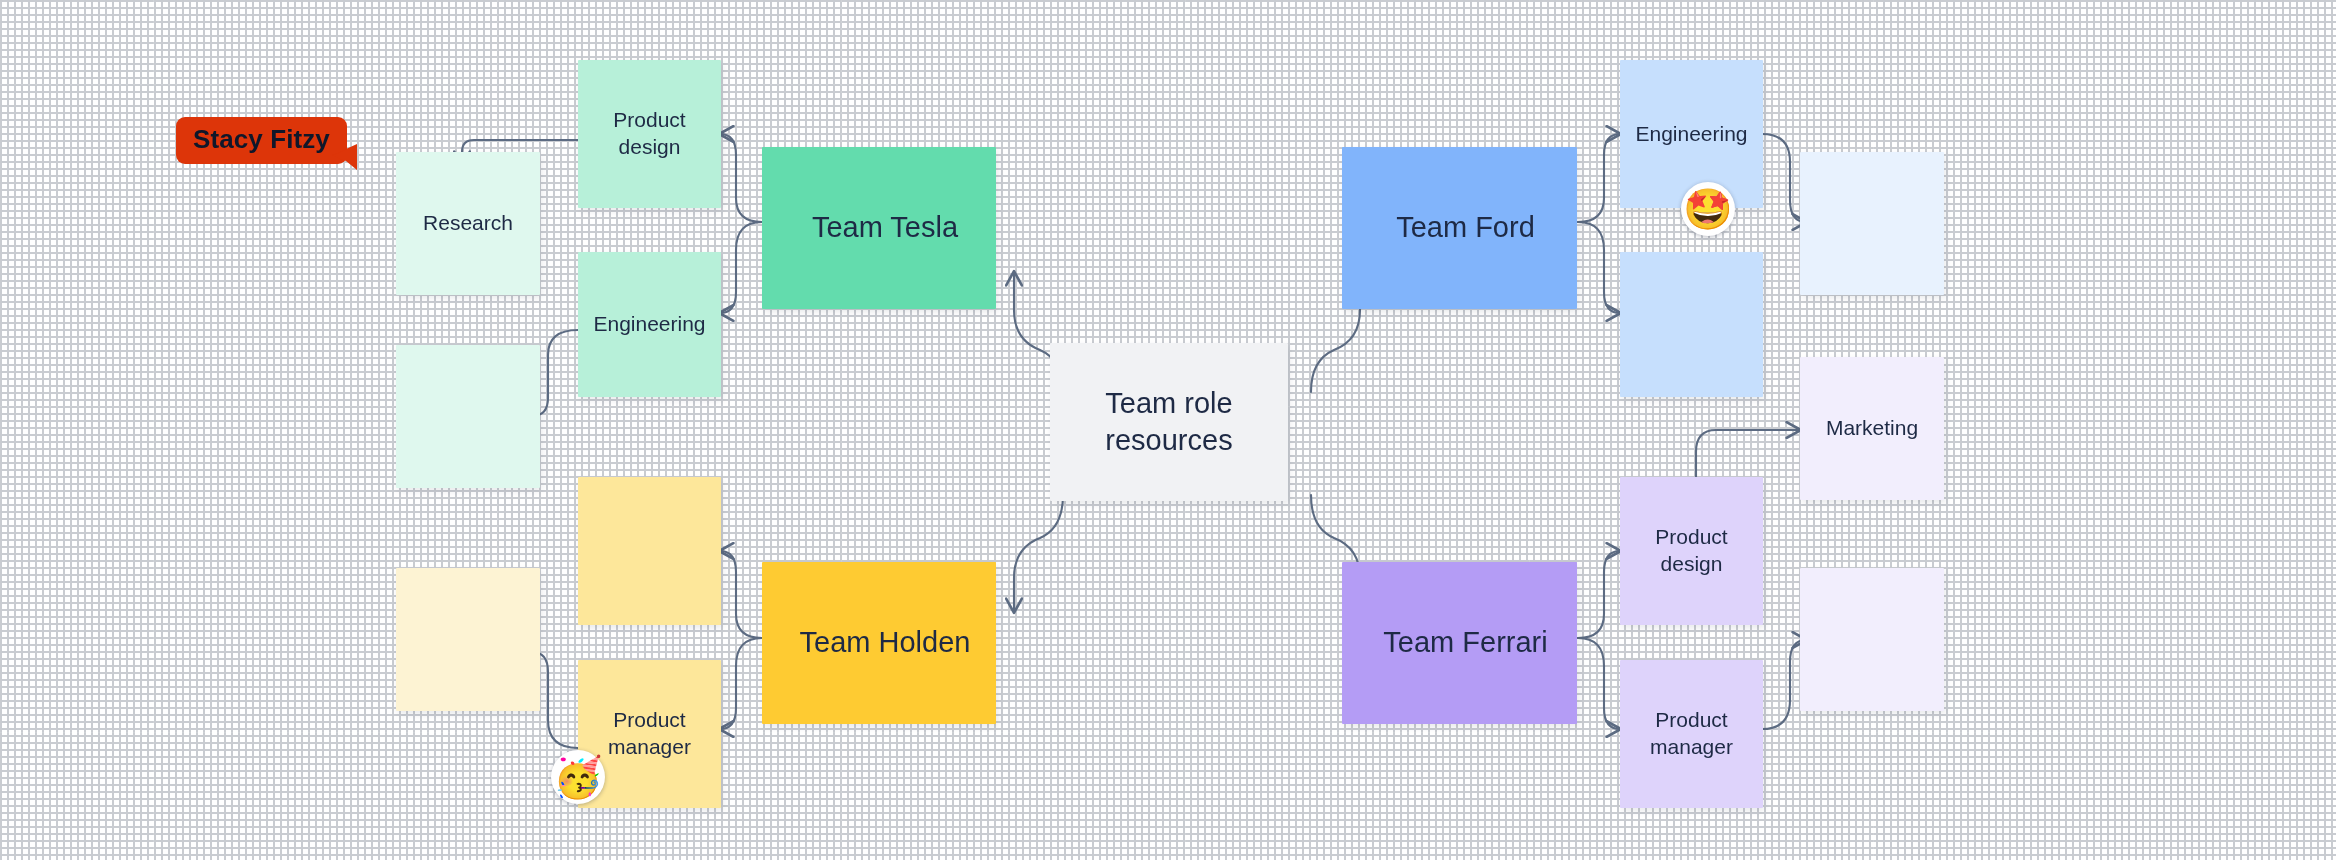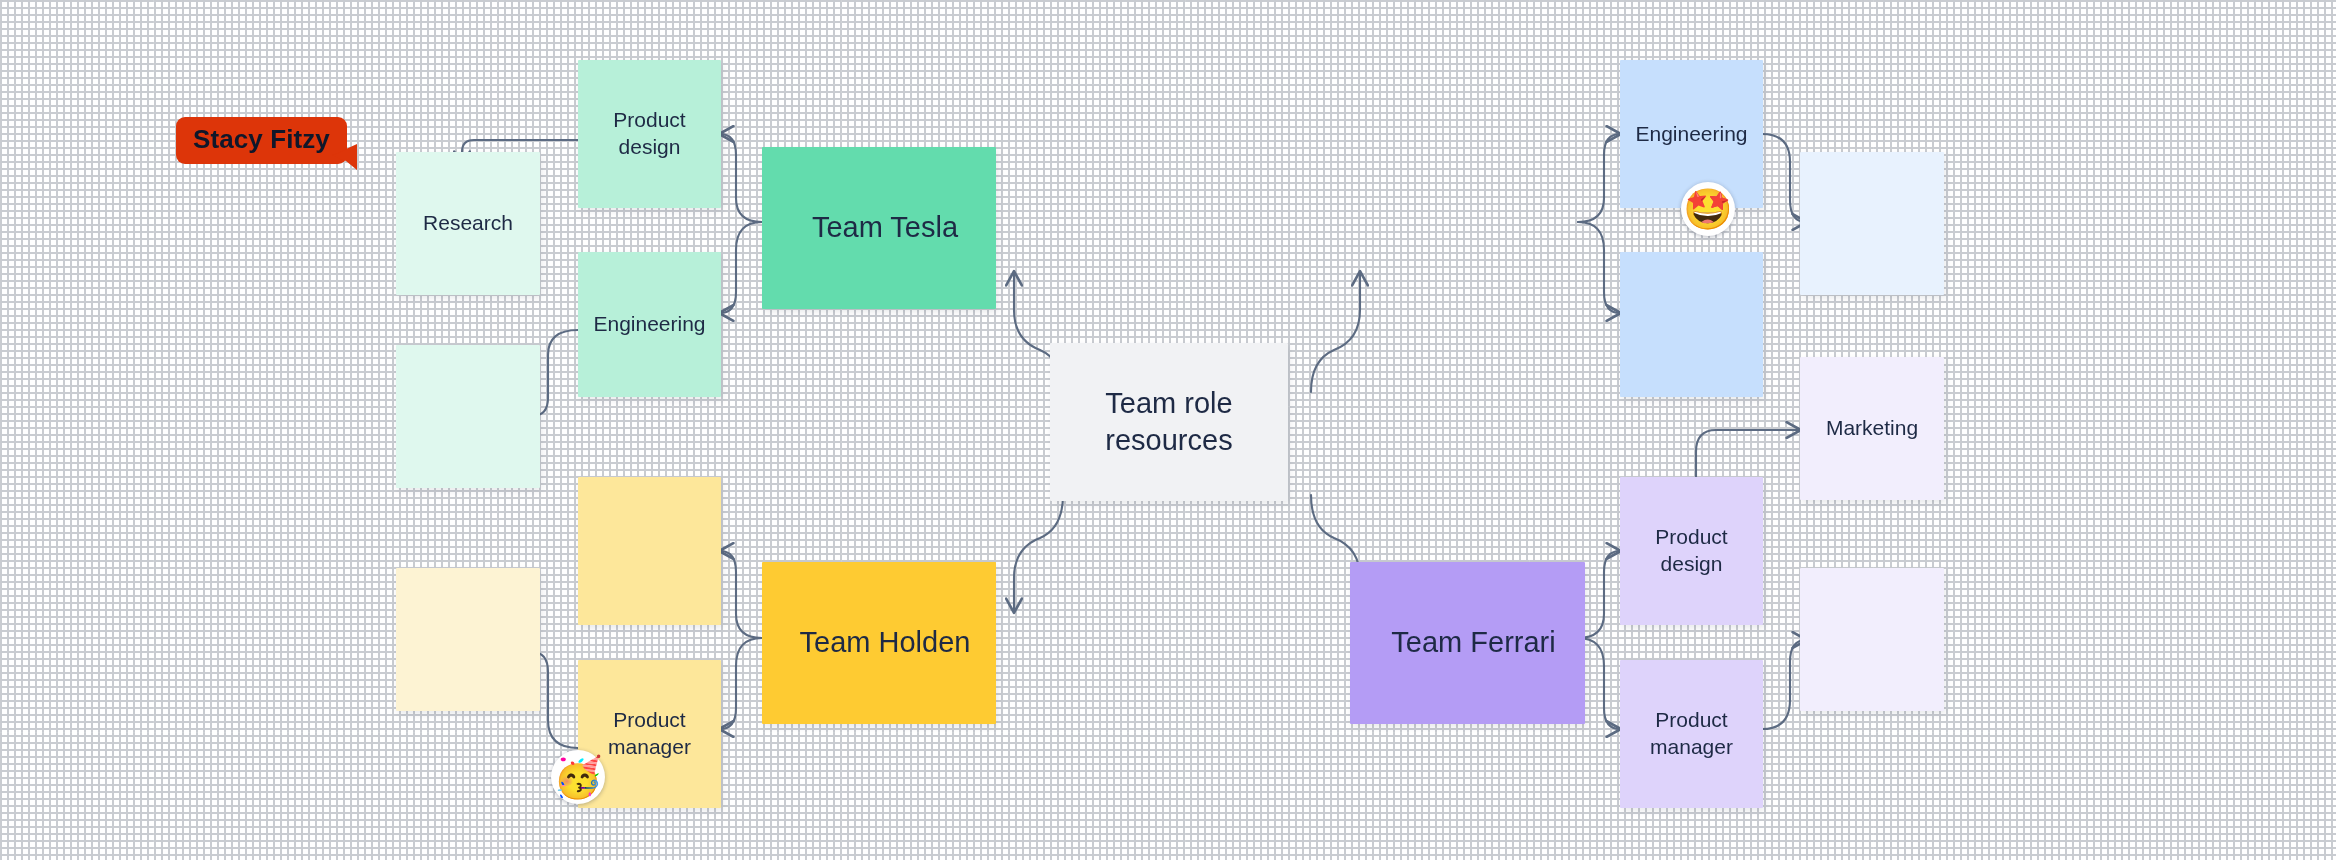--- a/index.html
+++ b/index.html
@@ -170,31 +170,32 @@
 
   <div class="node sticky" style="left:578px; top:477px; width:143px; height:148px; background:#fde79a;"></div>
 
   <div class="node sticky" style="left:578px; top:660px; width:143px; height:148px; background:#fde79a;">Product manager</div>
   <div class="emoji-badge" style="left:551px; top:750px;">🥳</div>
 
   <div class="node hub" style="left:1050px; top:343px; width:238px; height:158px; background:#f1f2f4;">Team role resources</div>
 
   <div class="node team" style="left:762px; top:562px; width:234px; height:162px; background:#fecb32;">Team Holden</div>
 
+  <div class="node team" style="left:1342px; top:147px; width:235px; height:162px; background:#81b4fb;">Team Ford</div>
 
   <div class="node sticky" style="left:1620px; top:60px; width:143px; height:148px; background:#c6dffd;">Engineering</div>
   <div class="emoji-badge" style="left:1681px; top:182px;">🤩</div>
 
   <div class="node sticky" style="left:1620px; top:252px; width:143px; height:145px; background:#c6dffd;"></div>
 
   <div class="node sticky" style="left:1800px; top:152px; width:144px; height:143px; background:#e8f2fe;"></div>
 
   <div class="node sticky" style="left:1800px; top:357px; width:144px; height:143px; background:#f2eefd;">Marketing</div>
 
-  <div class="node team" style="left:1342px; top:562px; width:235px; height:162px; background:#b49cf5;margin-left:8px;">Team Ferrari</div>
+  <div class="node team" style="left:1342px; top:562px; width:235px; height:162px; background:#b49cf5;">Team Ferrari</div>
 
   <div class="node sticky" style="left:1620px; top:477px; width:143px; height:148px; background:#ded3fb;">Product design</div>
 
   <div class="node sticky" style="left:1620px; top:660px; width:143px; height:148px; background:#ded3fb;">Product manager</div>
 
   <div class="node sticky" style="left:1800px; top:568px; width:144px; height:143px; background:#f2eefd;"></div>
 
   <div class="cursor" style="left:176px; top:117px;">
     <div class="cursor-label" style="background:#dd3509;">Stacy Fitzy</div>
     <svg class="cursor-arrow" width="36" height="36" viewBox="0 0 36 36" style="left:148px; top:24px;">

